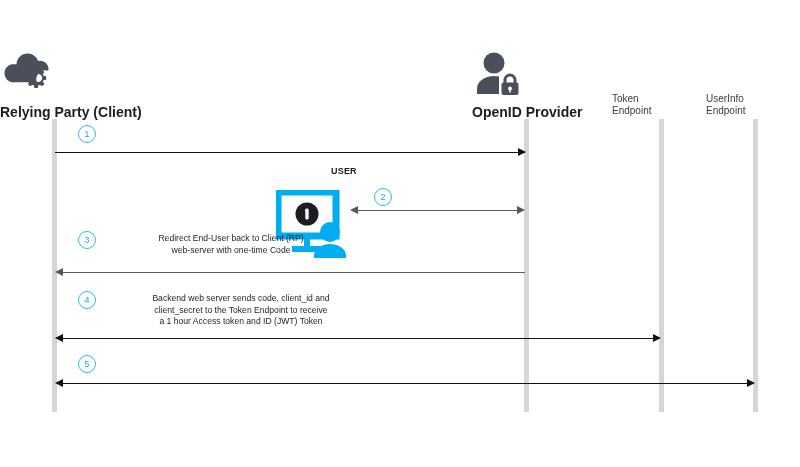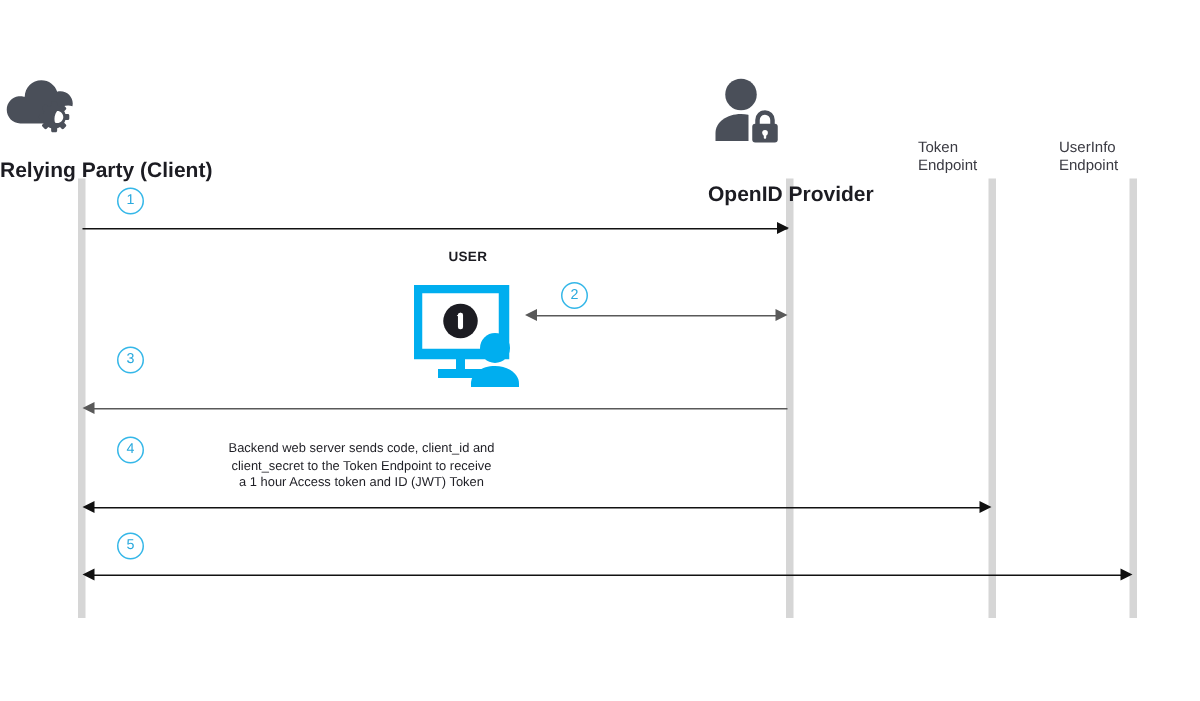--- a/index.html
+++ b/index.html
@@ -87,20 +87,21 @@
   .step-text.center { text-align: center; }
   .step-text.left { text-align: left; }
 
   
   .user-label {
     position: absolute;
     font-size: 9px;
     font-weight: bold;
     color: #1c1c22;
     letter-spacing: 0.2px;
+    margin-left: 32px;
   }
 </style>
 </head>
 <body>
 
 <div id="diagram">
 
   <div class="lifeline" style="left:52px;"></div>
   <div class="lifeline" style="left:524px;"></div>
   <div class="lifeline" style="left:659px;"></div>
@@ -121,21 +122,21 @@
       <svg width="52" height="48" viewBox="0 0 52 48">
         <circle fill="#4a4f59" cx="22" cy="13" r="10.5"></circle>
         <path fill="#4a4f59" d="M22 26c-9.5 0-17 5.6-17 12.6V44h34v-5.4C39 31.6 31.5 26 22 26z"></path>
         <rect fill="#ffffff" x="27" y="24" width="22" height="22" rx="2"></rect>
         <rect fill="#4a4f59" x="29.5" y="32.5" width="17" height="12.5" rx="2"></rect>
         <path fill="none" stroke="#4a4f59" stroke-width="3" d="M33 33.5v-3.5a5 5 0 0 1 10 0v3.5"></path>
         <circle fill="#ffffff" cx="38" cy="38.5" r="1.9"></circle>
         <rect fill="#ffffff" x="37.2" y="38.5" width="1.6" height="4" rx="0.6"></rect>
       </svg>
     </span>
-    <div class="actor-label bold" style="margin-top:20px;">OpenID Provider</div>
+    <div class="actor-label bold" style="margin-top:4px;">OpenID Provider</div>
   </div>
 
   <div class="actor" style="left:612px; top:93px; width:100px;">
     <div class="actor-label thin">Token</div>
     <div class="actor-label thin">Endpoint</div>
   </div>
 
   <div class="actor" style="left:706px; top:93px; width:100px;">
     <div class="actor-label thin">UserInfo</div>
     <div class="actor-label thin">Endpoint</div>
@@ -158,20 +159,22 @@
       <path d="M54 54c-9 0-16 5.2-16 11.6V68h32v-2.4C70 59.2 63 54 54 54z" fill="#00AEEF"></path>
     </svg>
   </span>
 
   <div class="step" style="left:374px; top:188px;">2</div>
   <div class="msg-line gray" style="left:358px; top:210px; width:162px;"></div>
   <div class="arrowhead left gray" style="left:350px; top:206px;"></div>
   <div class="arrowhead right gray" style="left:517px; top:206px;"></div>
 
   <div class="step" style="left:78px; top:231px;">3</div>
+  <div class="step-text center" style="left:100px; top:233px; width:262px;">Redirect End-User back to Client (RP)
+web-server with one-time Code</div>
   <div class="msg-line gray" style="left:62px; top:272px; width:463px;"></div>
   <div class="arrowhead left gray" style="left:55px; top:268px;"></div>
 
   <div class="step" style="left:78px; top:291px;">4</div>
   <div class="step-text center" style="left:100px; top:293px; width:282px;">Backend web server sends code, client_id and
 client_secret to the Token Endpoint to receive
 a 1 hour Access token and ID (JWT) Token</div>
   <div class="msg-line" style="left:62px; top:338px; width:596px;"></div>
   <div class="arrowhead left" style="left:55px; top:334px;"></div>
   <div class="arrowhead right" style="left:653px; top:334px;"></div>

